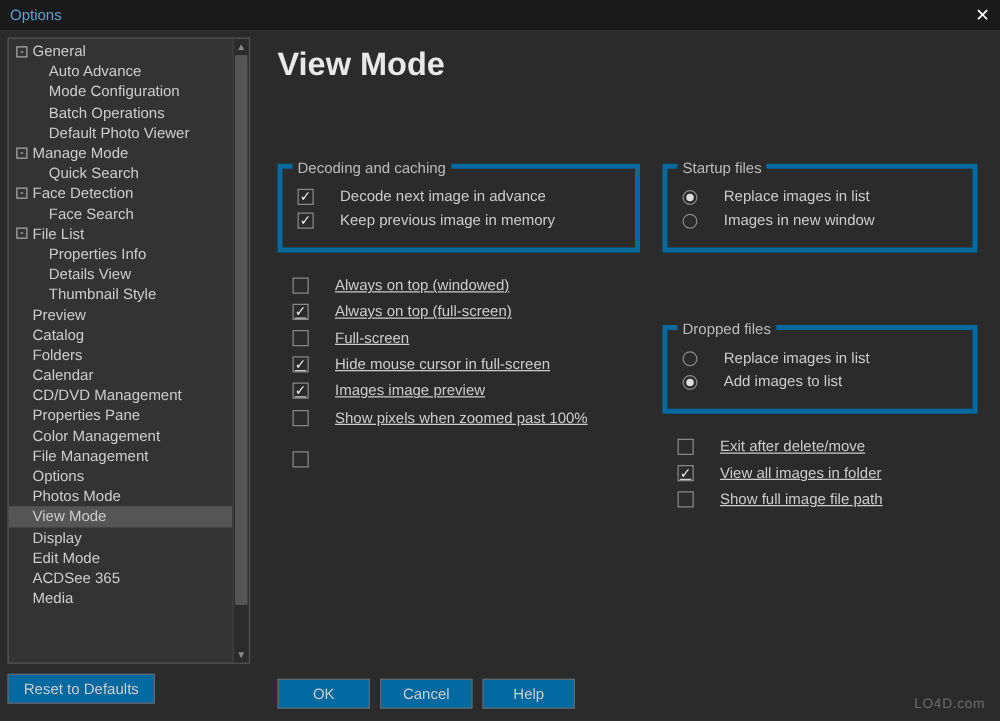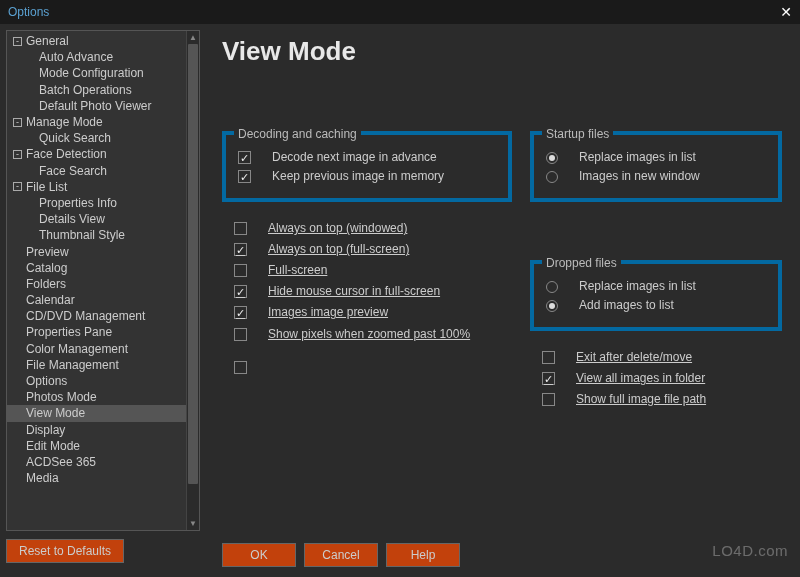--- a/index.html
+++ b/index.html
@@ -70,21 +70,21 @@
   height: 13px; width: 100%;
   display: flex; align-items: center; justify-content: center;
   font-size: 8px; color: #888; cursor: pointer;
 }
 .scrollbar-v .thumb {
   position: absolute; left: 1px; right: 1px;
   background: #555; border-radius: 1px;
 }
 .reset-row { padding: 8px 0 8px 0; }
 .btn {
-  background: #c2410c;
+  background: #0369a1;
   border: 1px solid #666;
   color: #ccc;
   padding: 4px 12px;
   font-size: 12px;
   cursor: pointer;
   min-width: 74px;
 }
 .content {
   flex: 1;
   padding: 12px 18px 10px 22px;
@@ -139,22 +139,22 @@
 }
 .loose-checks { padding: 2px 0 0 12px; }
 .loose-checks .check { margin: 7.1px 0; text-decoration: underline; }
 .footer {
   margin-top: auto;
   display: flex; justify-content: flex-start; gap: 8px;
   padding-top: 10px;
 }
 .watermark {
   position: absolute;
-  right: 12px; bottom: 18px;
-  font-size: 15px; color: rgba(255,255,255,0.3);
+  right: 12px; bottom: 8px;
+  font-size: 11px; color: rgba(255,255,255,0.3);
   letter-spacing: 0.5px;
   font-weight: 300;
   pointer-events: none;
 }
 </style>
 </head>
 <body>
 
 <div class="titlebar">
   <span>Options</span>

